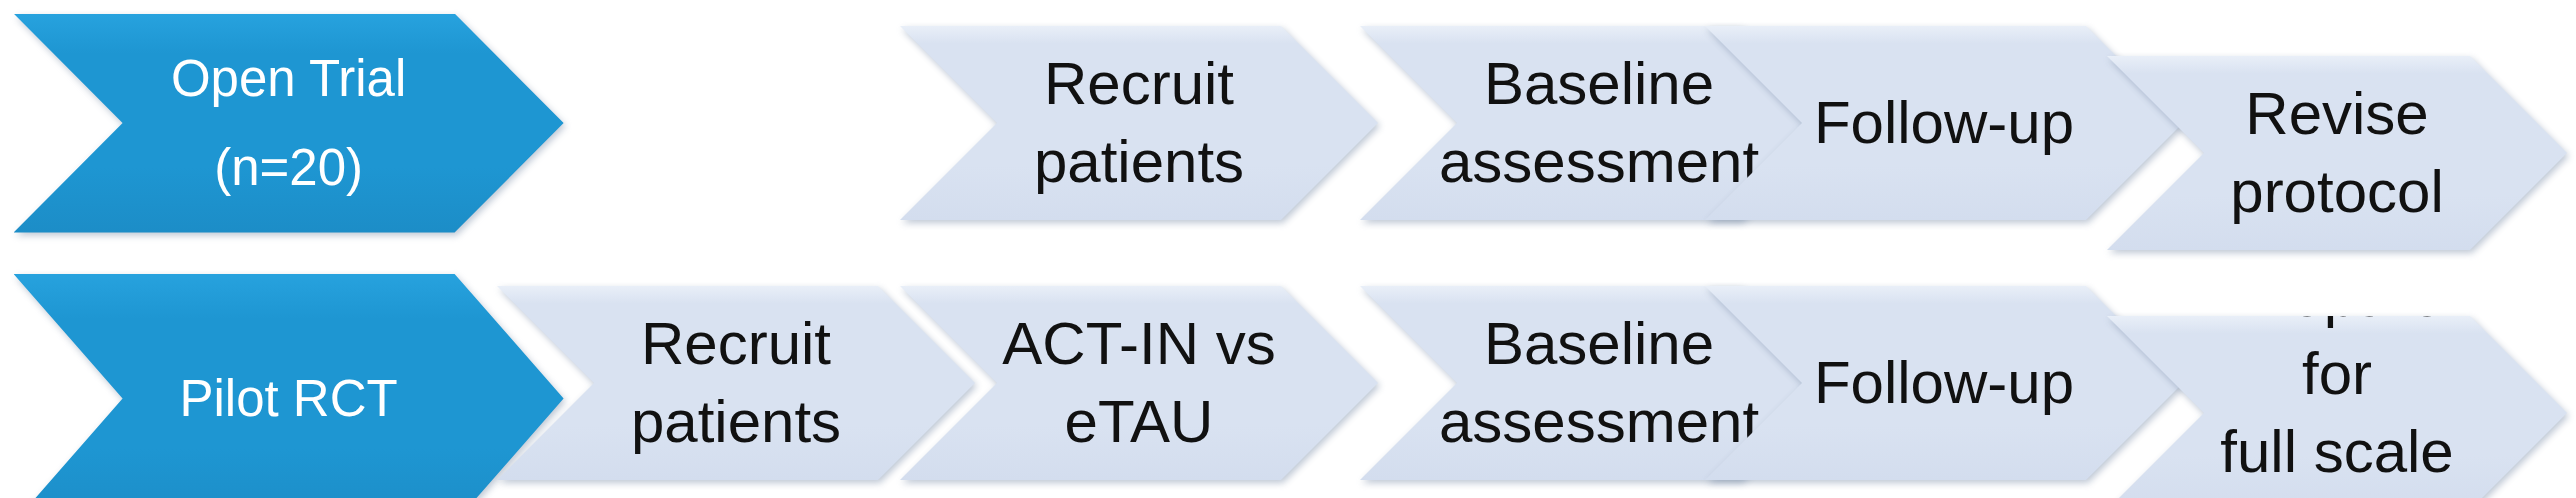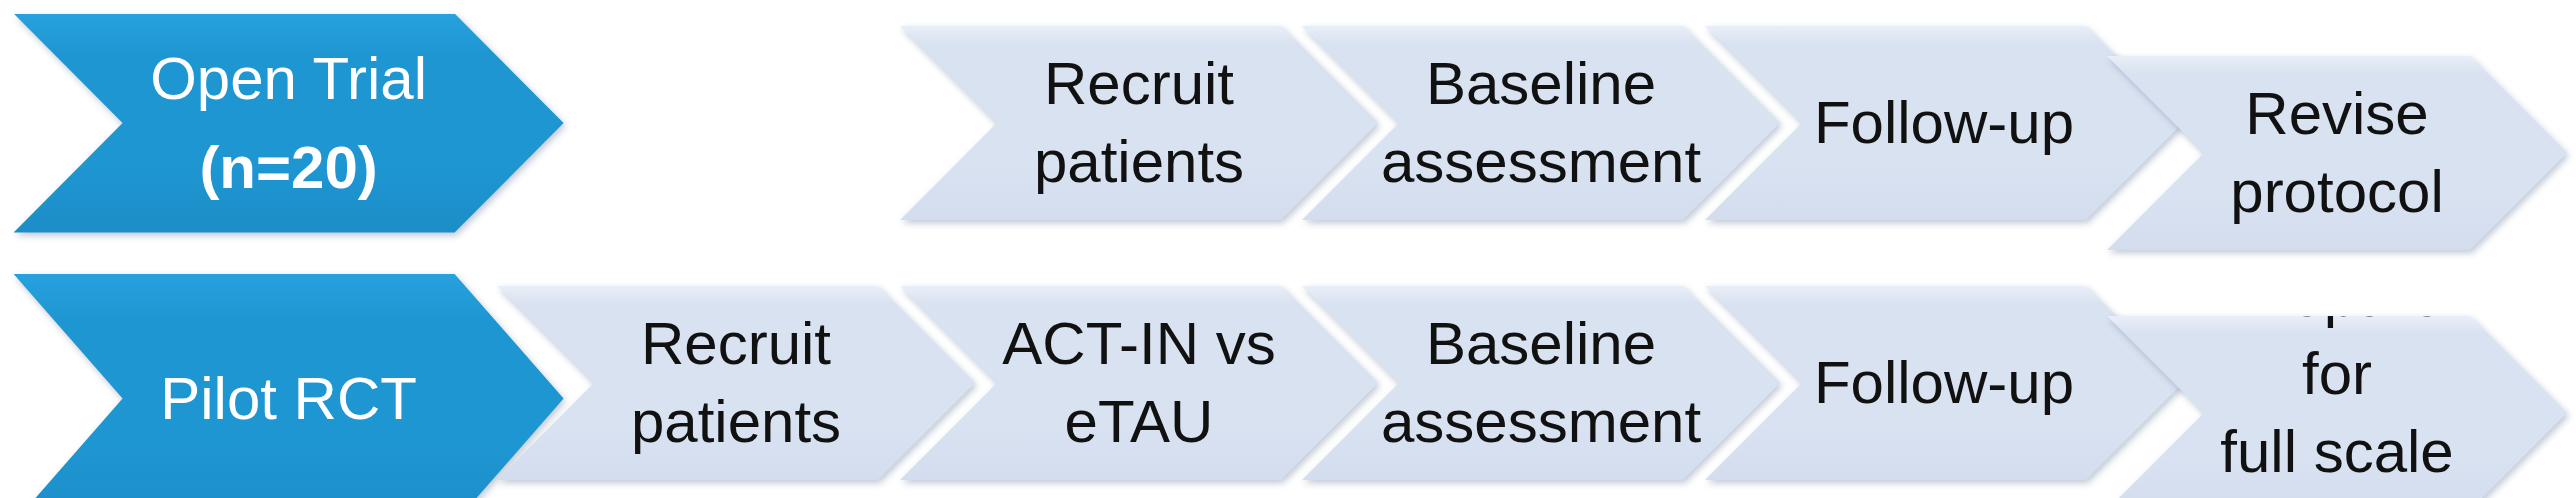--- a/index.html
+++ b/index.html
@@ -26,46 +26,46 @@
   .chev{
     width:100%;height:100%;
     display:flex;flex-direction:column;align-items:center;justify-content:center;
     text-align:center;box-sizing:border-box;
   }
   
   .chev.dark{
     clip-path:polygon(0 0, calc(100% - 109px) 0, 100% 50%, calc(100% - 109px) 100%, 0 100%, 109px 50%);
     background:linear-gradient(180deg,var(--c-dark-hi) 0%,var(--c-dark) 18%,var(--c-dark) 70%,var(--c-dark-lo) 100%);
     color:var(--c-header-text);
-    font-size:60px;line-height:87px;
+    font-size:51px;line-height:87px;
     padding:0 109px;
   }
   
   .chev.step{
     clip-path:polygon(0 0, calc(100% - 97px) 0, 100% 50%, calc(100% - 97px) 100%, 0 100%, 97px 50%);
     background:linear-gradient(180deg,var(--c-light-hi) 0%,var(--c-light) 9%,var(--c-light) 72%,var(--c-light-lo) 100%);
     color:var(--c-step-text);
     font-size:60px;line-height:78px;
     padding:0 90px;
   }
   .step-label{white-space:pre-line;display:block;}
   .hdr-line{display:block;}
-  .hdr-line2.gap-small{margin-top:1.5px;font-weight:bold;}
+  .hdr-line2.gap-small{margin-top:1.5px;}
   .hdr-line2.gap-large{margin-top:35px;}
 
   
   .r1-header{left:13.6px;top:13.6px;width:550px;height:219px;}
   .r1-step{top:26px;height:194px;}
   
   .r2-header{left:13.6px;top:274px;width:550px;height:249px;}
   .r2-step{top:286px;height:194px;}
   
   .slot0{left:497px;width:478px;}
   .slot1{left:900px;width:478px;}
-  .slot2{left:1302px;width:478px;}
+  .slot2{left:1360px;width:478px;}
   .slot3{left:1705px;width:478px;}
   .slot4{left:2107px;width:460px;margin-top:30px;}
 </style>
 </head>
 <body>
 
 <div class="canvas">
 
   <div class="chev-wrap shadowed r1-header">
     <div class="chev dark">

